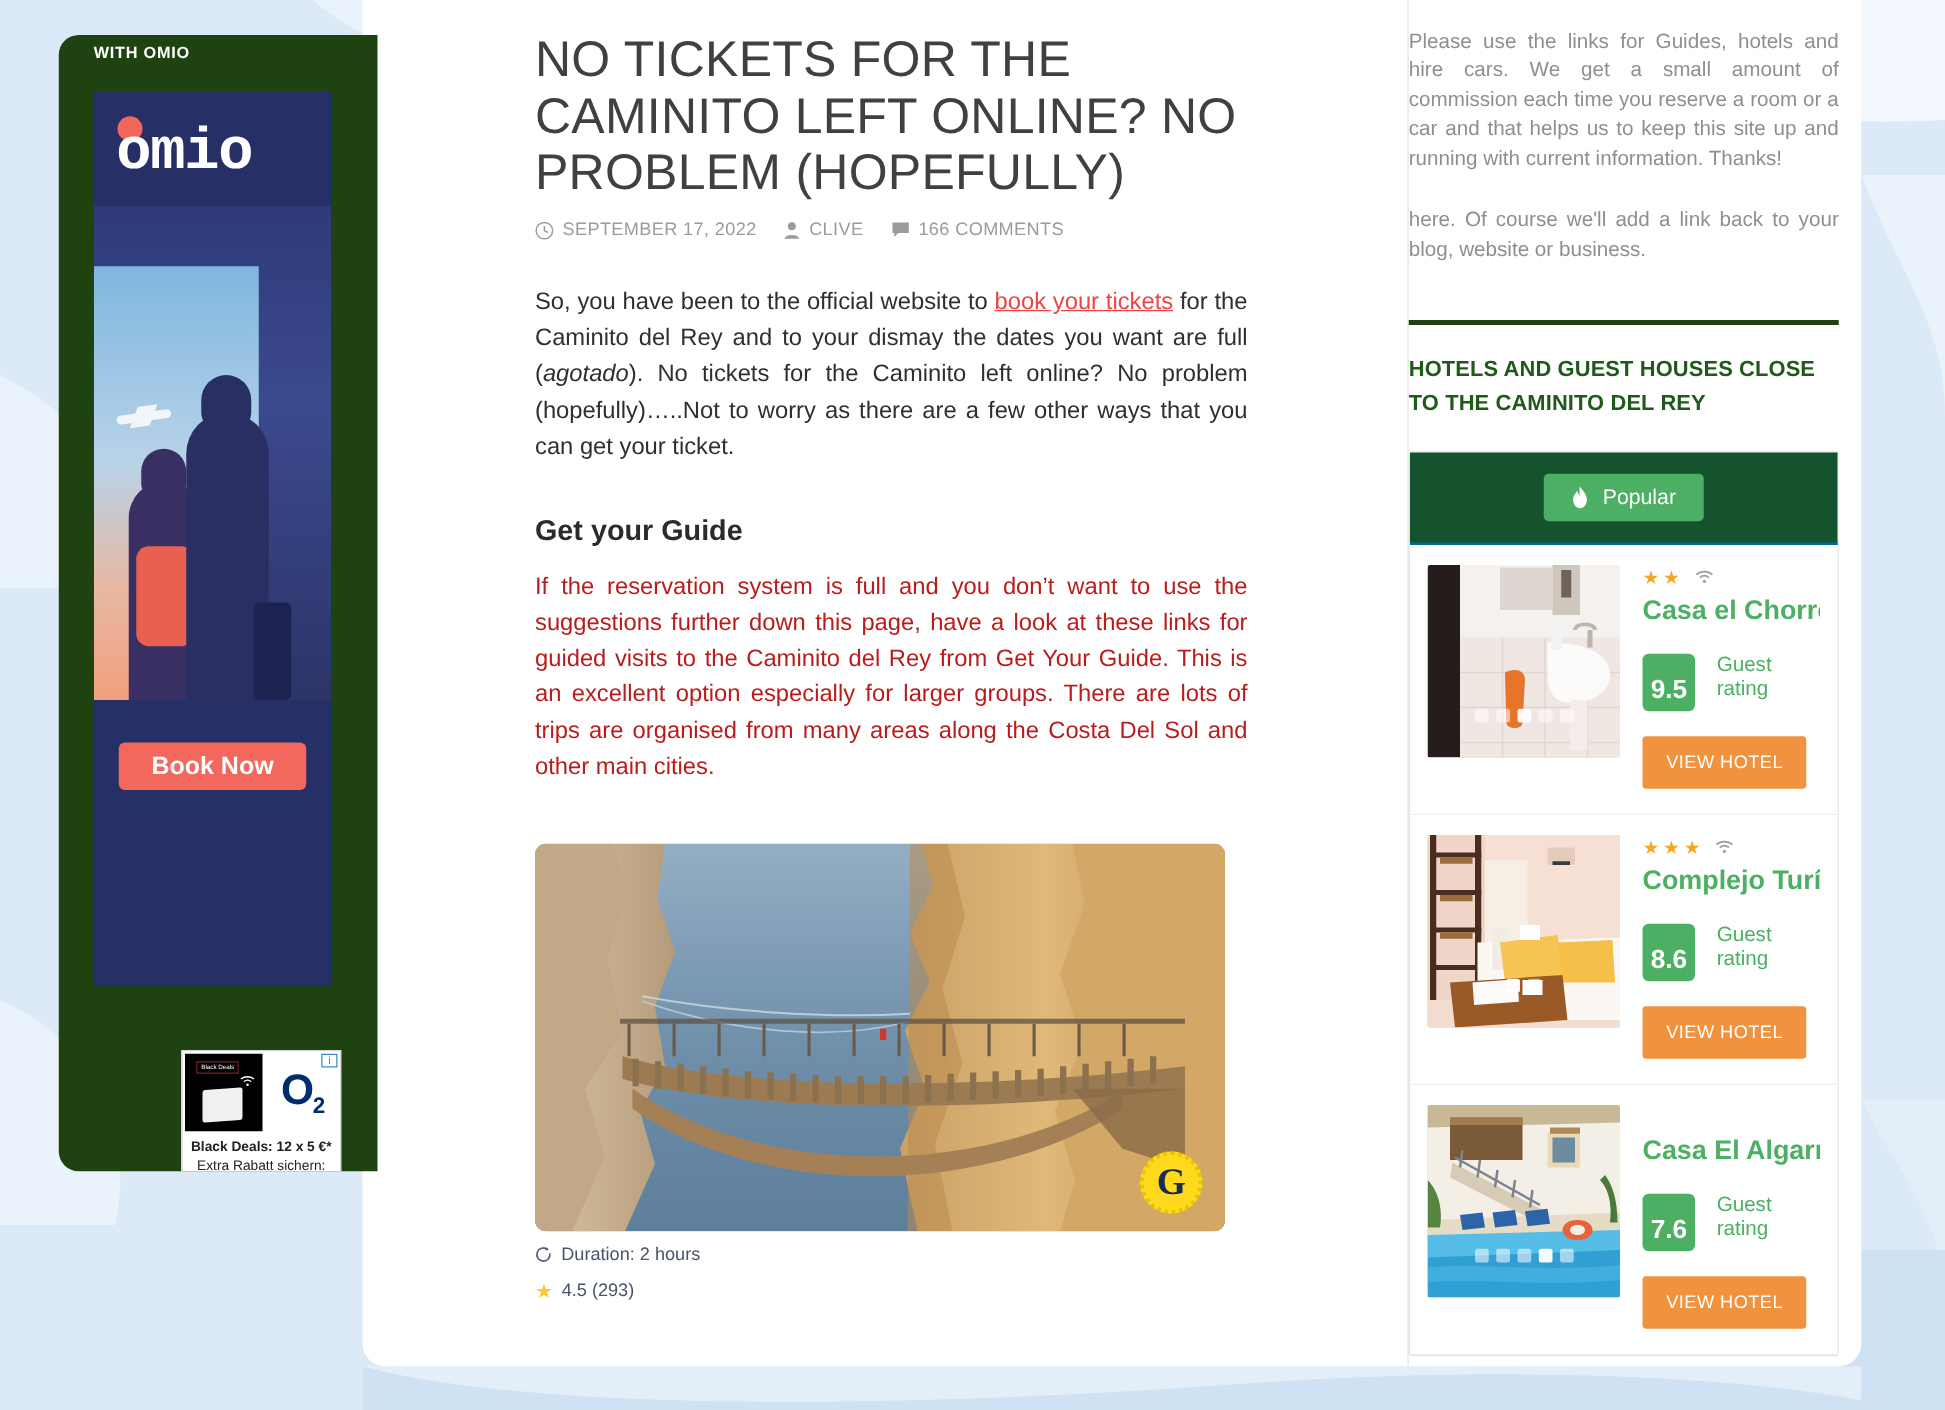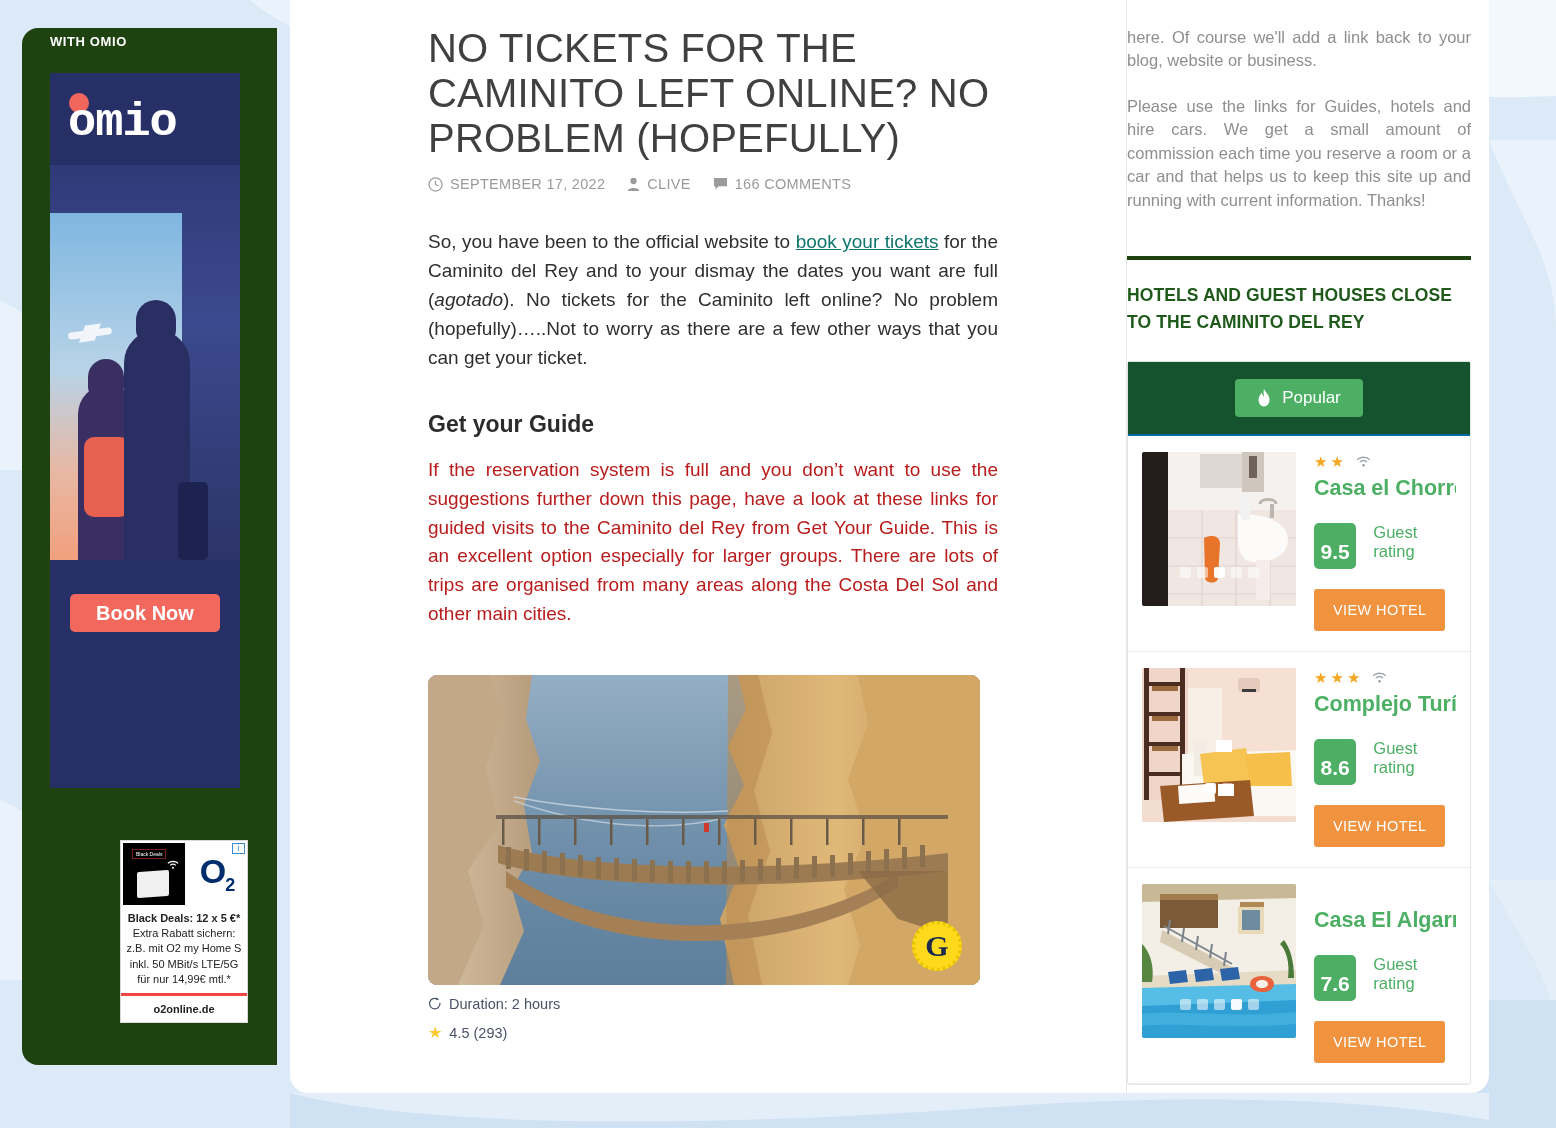--- a/index.html
+++ b/index.html
@@ -33,24 +33,24 @@
     height: 1093px;
     background: #ffffff;
     border-radius: 0 0 18px 18px;
     z-index: 2;
     overflow: hidden;
   }
 
   
   #ad-rail {
     position: absolute;
-    left: 22px;
+    left: 47px;
     top: 28px;
     width: 255px;
-    height: 1037px;
+    height: 909px;
     background: #1f4310;
     border-radius: 16px 0 0 16px;
     z-index: 3;
     overflow: hidden;
   }
   #ad-rail-label {
     color: #ffffff;
     font-size: 13px;
     font-weight: 700;
     letter-spacing: .6px;
@@ -312,21 +312,21 @@
   }
   #post-meta svg { display: block; }
   .body-p {
     margin-top: 36px;
     font-size: 19px;
     line-height: 1.52;
     color: #2f2f2f;
     text-align: justify;
   }
   .body-p a {
-    color: #0f766e;
+    color: #ef4444;
     text-decoration: underline;
   }
   .body-p em { }
   #section-heading {
     margin-top: 38px;
     font-size: 23px;
     font-weight: 700;
     color: #2b2b2b;
   }
   #section-p {
@@ -650,22 +650,22 @@
         <span>Duration: 2 hours</span>
       </div>
       <div class="gyg-line">
         <span class="gyg-star">★</span>
         <span>4.5 (293)</span>
       </div>
     </div>
   </article>
 
   <aside id="sidebar">
+    <p id="side-p-2" class="side-p">Please use the links for Guides, hotels and hire cars. We get a small amount of commission each time you reserve a room or a car and that helps us to keep this site up and running with current information. Thanks!</p>
     <p id="side-p-1" class="side-p">here. Of course we'll add a link back to your blog, website or business.</p>
-    <p id="side-p-2" class="side-p">Please use the links for Guides, hotels and hire cars. We get a small amount of commission each time you reserve a room or a car and that helps us to keep this site up and running with current information. Thanks!</p>
 
     <div id="side-divider"></div>
     <h3 id="side-heading">HOTELS AND GUEST HOUSES CLOSE TO THE CAMINITO DEL REY</h3>
 
     <div id="hotel-widget">
       <div id="hotel-widget-head">
         <div id="popular-pill">
           <svg width="14" height="18" viewBox="0 0 14 18">
             <path d="M7 0 C9 4 12.5 6 12.5 10.5 C12.5 14.6 10.1 17.5 7 17.5 C3.9 17.5 1.5 14.6 1.5 10.5 C1.5 7.4 3.6 6 4.6 3.4 C5.3 6.2 7 6.4 7 9 C7 6 6 3 7 0 Z" fill="#ffffff"></path>
           </svg>

